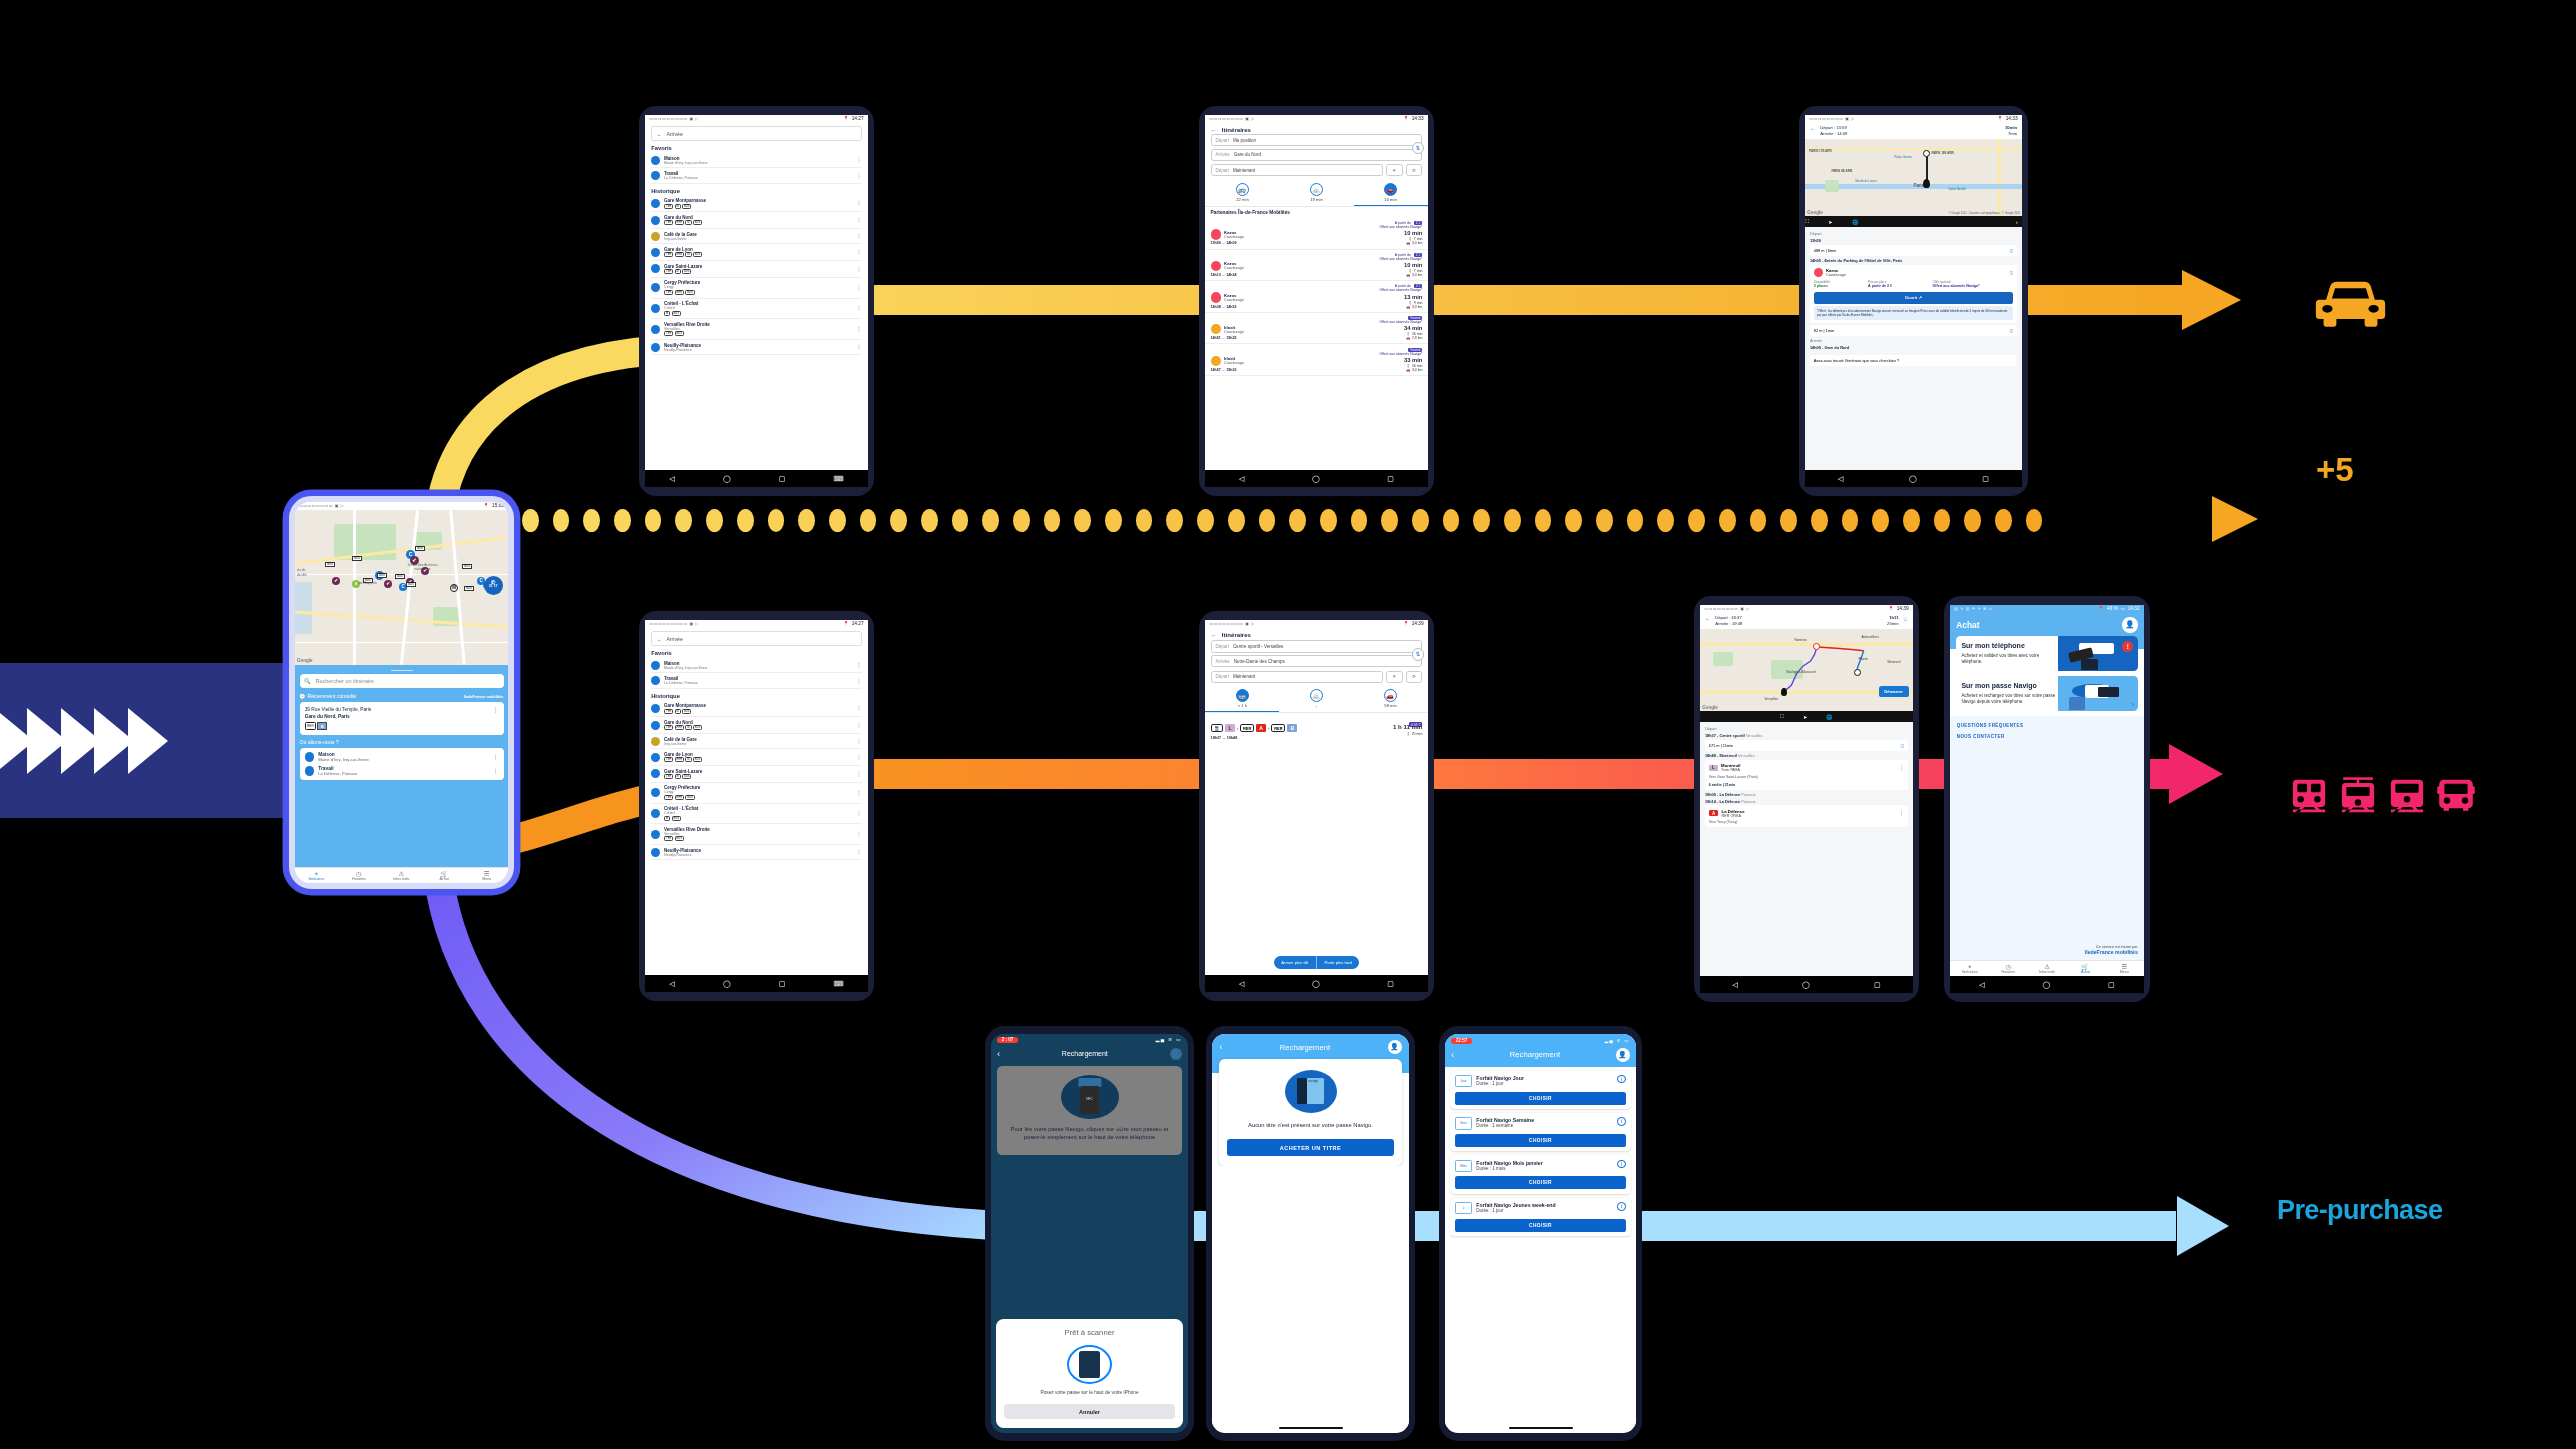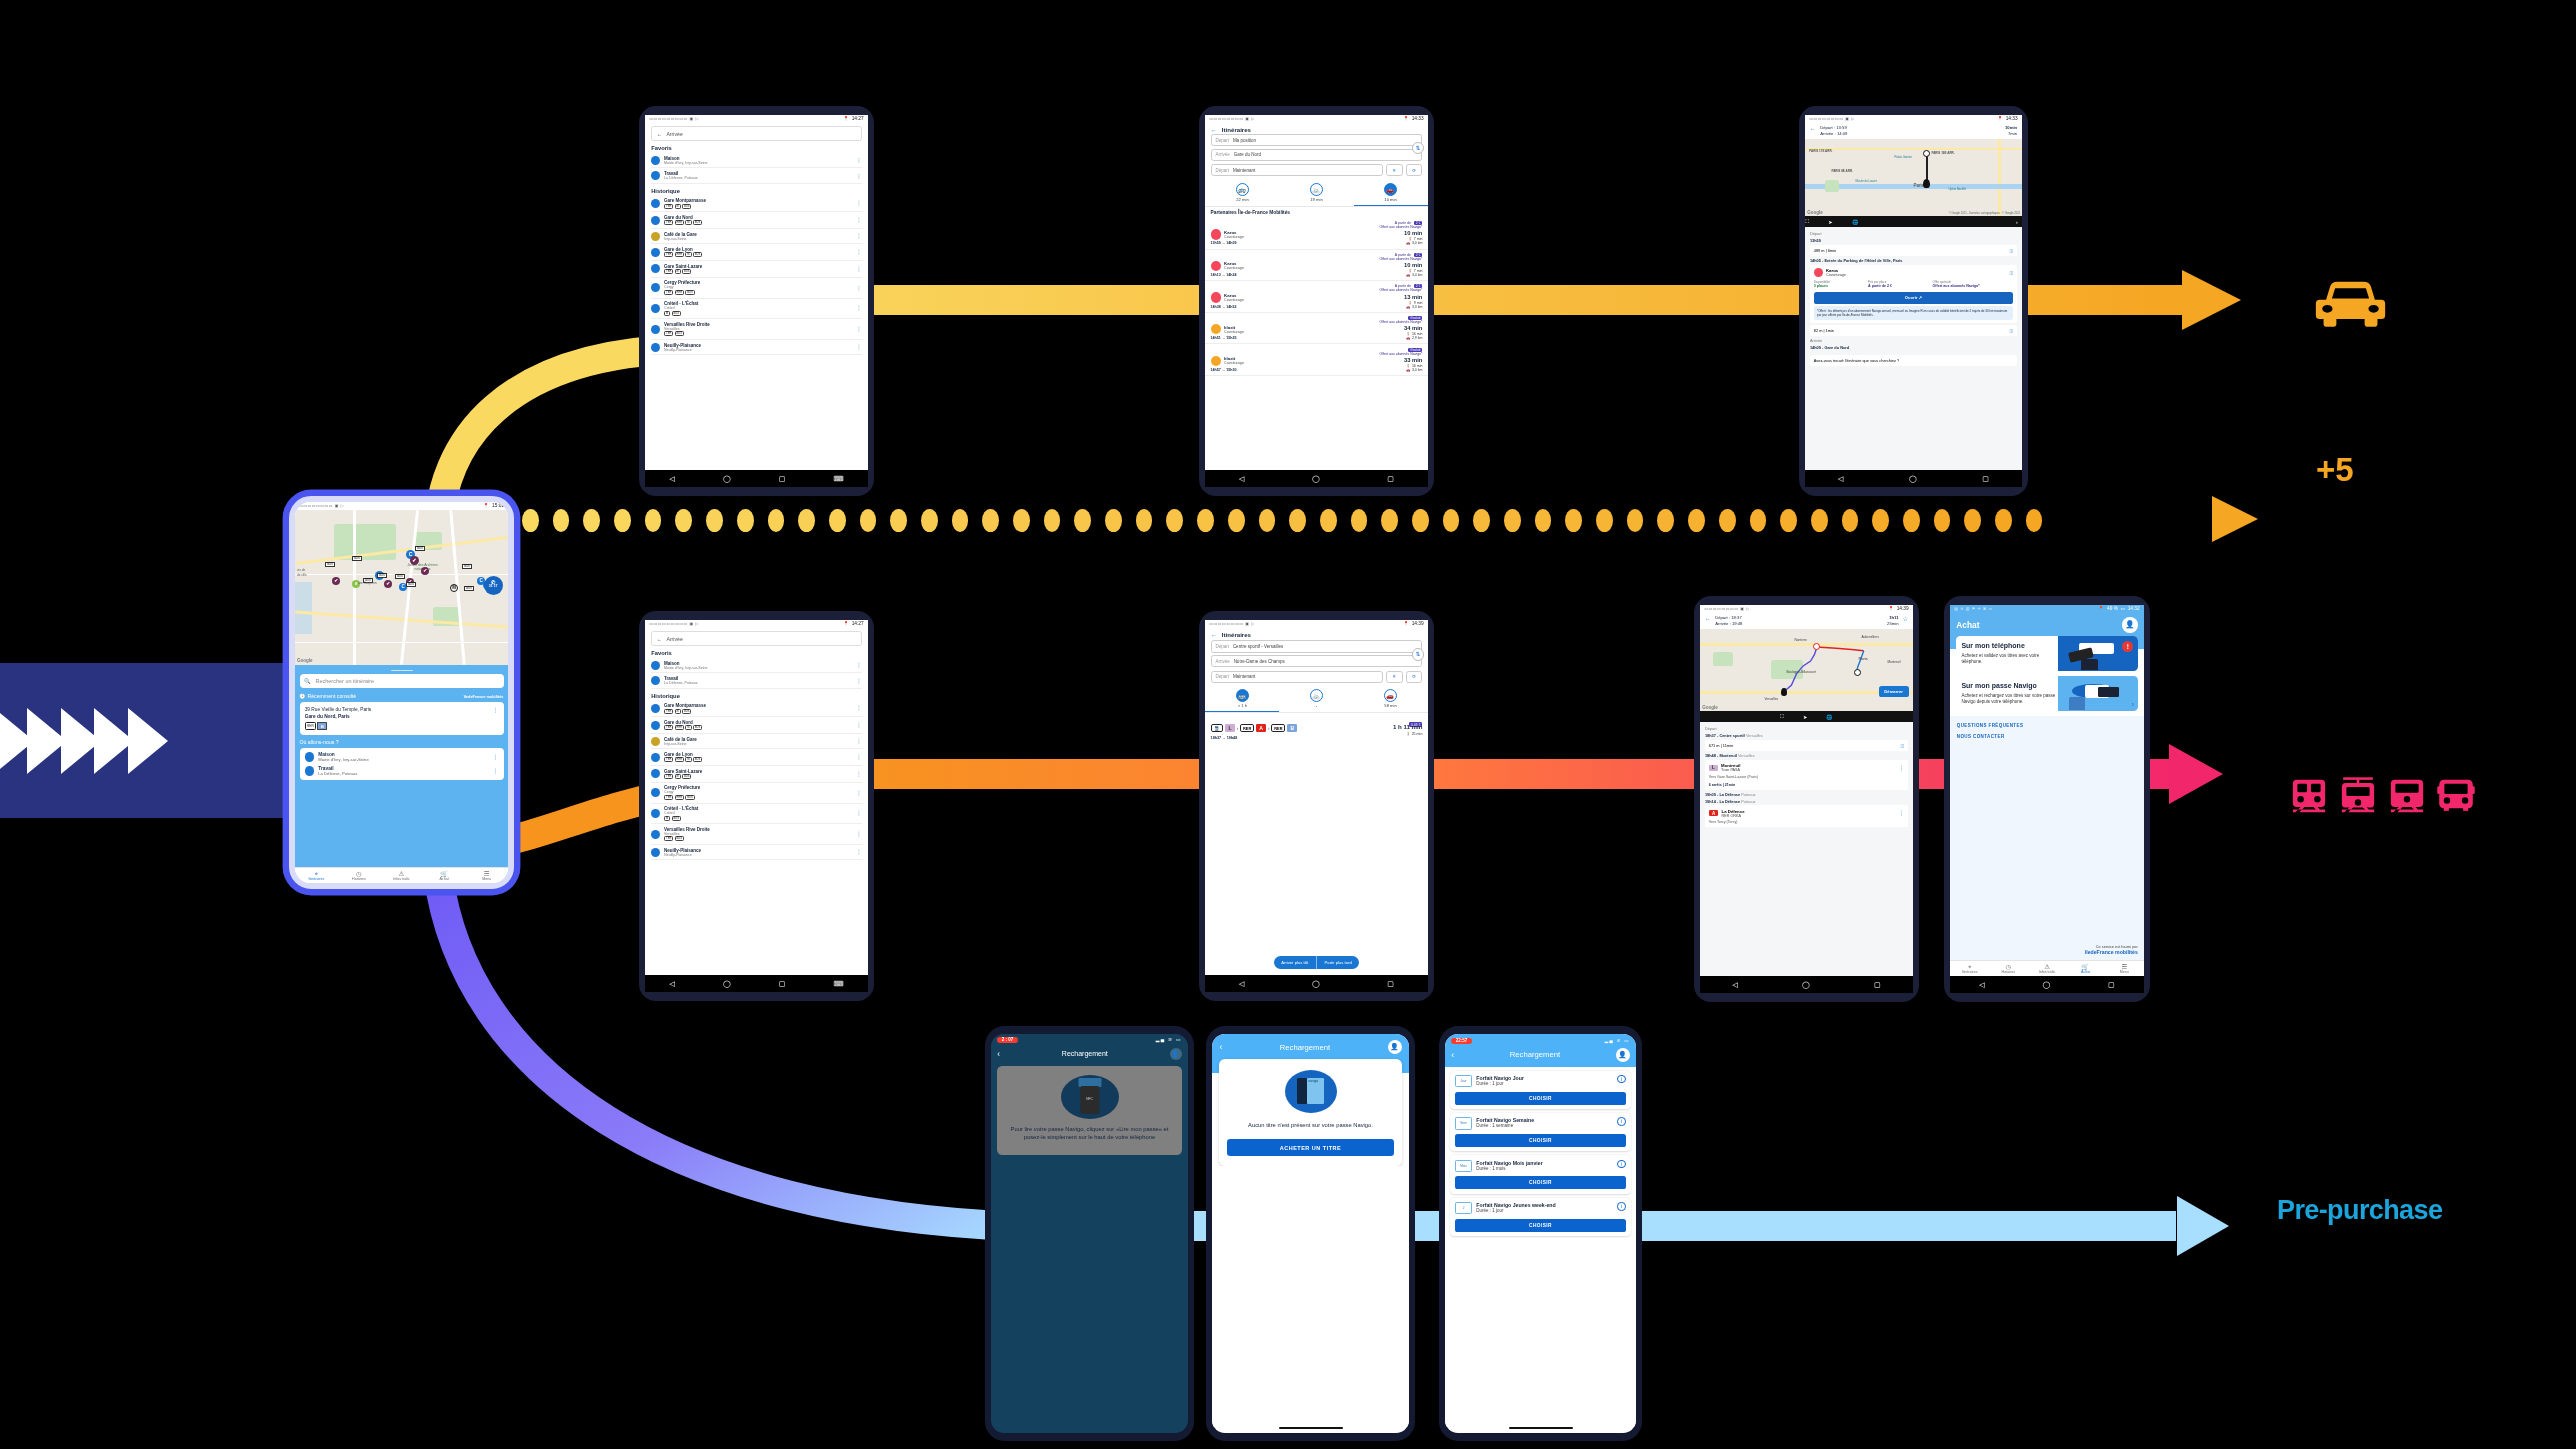--- a/index.html
+++ b/index.html
@@ -1174,20 +1174,31 @@
     <div style="background:#808080;border-radius:5.2px;margin:0 6.4px;padding:9px 7.7px 13px;">
       <div style="width:58px;height:44px;border-radius:50%;background:#123A5A;margin:0 auto;
                   position:relative;">
         <div style="position:absolute;left:50%;top:3.9px;transform:translateX(-50%);width:23px;height:8.4px;
                     background:#2C6FA0;border-radius:1.3px;"></div>
         <div style="position:absolute;left:50%;top:11px;transform:translateX(-50%);width:19.3px;height:28px;
                     background:#2B2B2B;border-radius:1.9px;color:#ddd;font-size:3.2px;text-align:center;padding-top:11.6px;">NFC</div>
       </div>
       <div style="color:#16243d;font-size:5.8px;text-align:center;margin-top:6.4px;line-height:1.45;">Pour lire votre passe Navigo, cliquez sur «Lire mon passe» et posez-le simplement sur le haut de votre téléphone</div>
     </div>
+    <div style="position:absolute;left:5.2px;right:5.2px;bottom:5.2px;background:#fff;border-radius:7.7px;
+                padding:9px 7.7px;">
+      <div style="text-align:center;font-size:7.7px;color:#666;">Prêt à scanner</div>
+      <div style="width:45px;height:39px;border:2.6px solid #0A84FF;border-radius:50%;margin:7.7px auto 0;
+                  display:flex;align-items:center;justify-content:center;">
+        <div style="width:20.6px;height:27px;background:#17324D;border-radius:2.6px;"></div>
+      </div>
+      <div style="text-align:center;font-size:4.8px;color:#444;margin-top:6.4px;line-height:1.4;">Posez votre passe sur le haut de votre iPhone</div>
+      <div style="background:#E4E4EA;border-radius:3.9px;text-align:center;padding:4.5px 0;margin-top:7px;
+                  font-size:5.5px;font-weight:bold;color:#222;">Annuler</div>
+    </div>
   </div>
 </div>
 
 <div class="iphone" style="left:1206px; top:1026px; width:209px; height:415px;">
   <div class="screen">
     <div style="background:#4DB2F7;padding:6.4px 7.7px 19.3px;">
       <div style="display:flex;align-items:center;justify-content:space-between;">
         <span style="color:#fff;font-size:9px;">‹</span>
         <span style="color:#fff;font-size:7.7px;">Rechargement</span>
         <span style="width:14px;height:14px;border-radius:50%;background:#fff;color:#4DB2F7;

